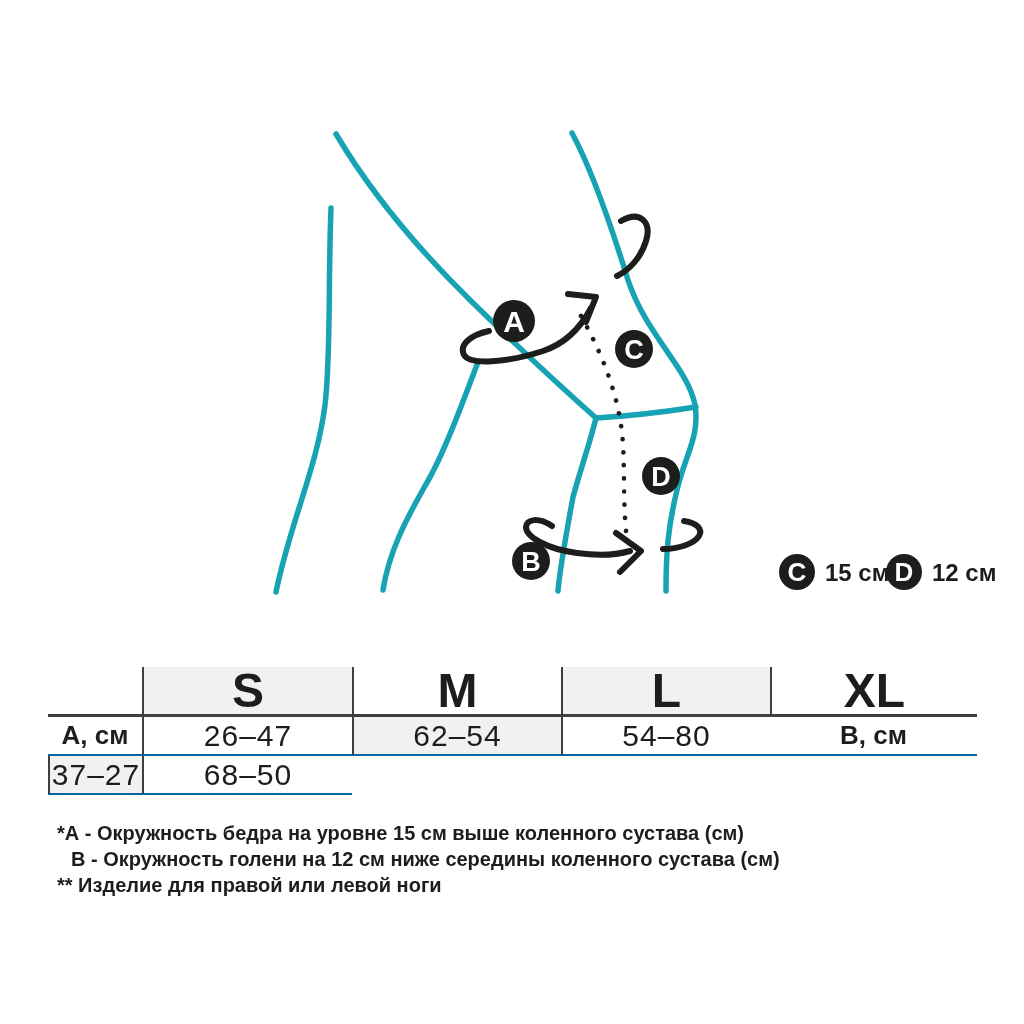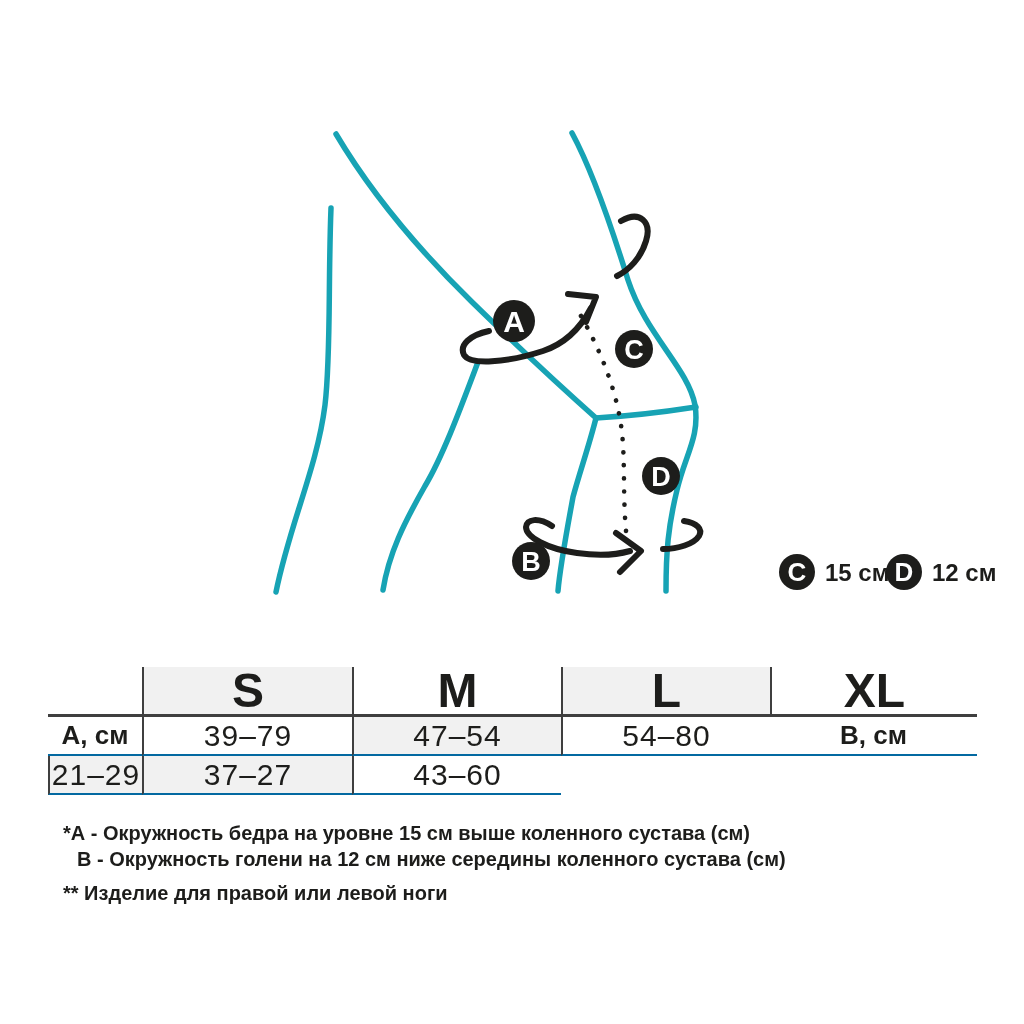--- a/index.html
+++ b/index.html
@@ -19,23 +19,23 @@
   .cell{display:flex;align-items:center;justify-content:center;box-sizing:border-box;}
   .vl{border-left:2px solid #3F3F3F;}
   .hb{border-bottom:2px solid #0369a1;}
   .hbh{border-bottom:3px solid #3F3F3F;}
   .shade{background:#F1F1F1;}
   .size-h{font-size:48px;font-weight:700;letter-spacing:0px;}
   .rlabel{font-size:26px;font-weight:700;}
   .val{font-size:30px;font-weight:400;letter-spacing:1px;}
 
   
-  .footnotes{position:absolute;left:63px;top:820px;font-size:20px;font-weight:700;line-height:26px;}
+  .footnotes{position:absolute;left:57px;top:820px;font-size:20px;font-weight:700;line-height:26px;}
   .fn-indent{padding-left:14px;}
-  .fn-gap{margin-top:8px;}
+  .fn-gap{}
 
   .marker-letter{fill:#ffffff;font-weight:700;font-family:"Liberation Sans",sans-serif;}
   .legend-value{fill:#1D1D1B;font-weight:700;font-size:24px;font-family:"Liberation Sans",sans-serif;}
 </style>
 </head>
 <body>
 
 <div class="canvas">
 
   <svg class="figure-svg" width="1024" height="660" viewBox="0 0 1024 660">
@@ -90,28 +90,27 @@
 
   <div class="size-table">
 
     <div class="cell hbh"></div>
     <div class="cell vl hbh shade size-h">S</div>
     <div class="cell vl hbh size-h">M</div>
     <div class="cell vl hbh shade size-h">L</div>
     <div class="cell vl hbh size-h">XL</div>
 
     <div class="cell hb rlabel">А, см</div>
-    <div class="cell vl hb val">39–79</div>
-    <div class="cell vl hb shade val">47–54</div>
+    <div class="cell vl hb val">26–47</div>
+    <div class="cell vl hb shade val">62–54</div>
     <div class="cell vl hb val">54–80</div>
 
     <div class="cell hb rlabel">В, см</div>
-    <div class="cell vl hb shade val">21–29</div>
     <div class="cell vl hb shade val">37–27</div>
-    <div class="cell vl hb val">43–60</div>
+    <div class="cell vl hb val">68–50</div>
   </div>
 
   <div class="footnotes">
     <div>*А - Окружность бедра на уровне 15 см выше коленного сустава (см)</div>
     <div class="fn-indent">В - Окружность голени на 12 см ниже середины коленного сустава (см)</div>
     <div class="fn-gap">** Изделие для правой или левой ноги</div>
   </div>
 
 </div>
 

